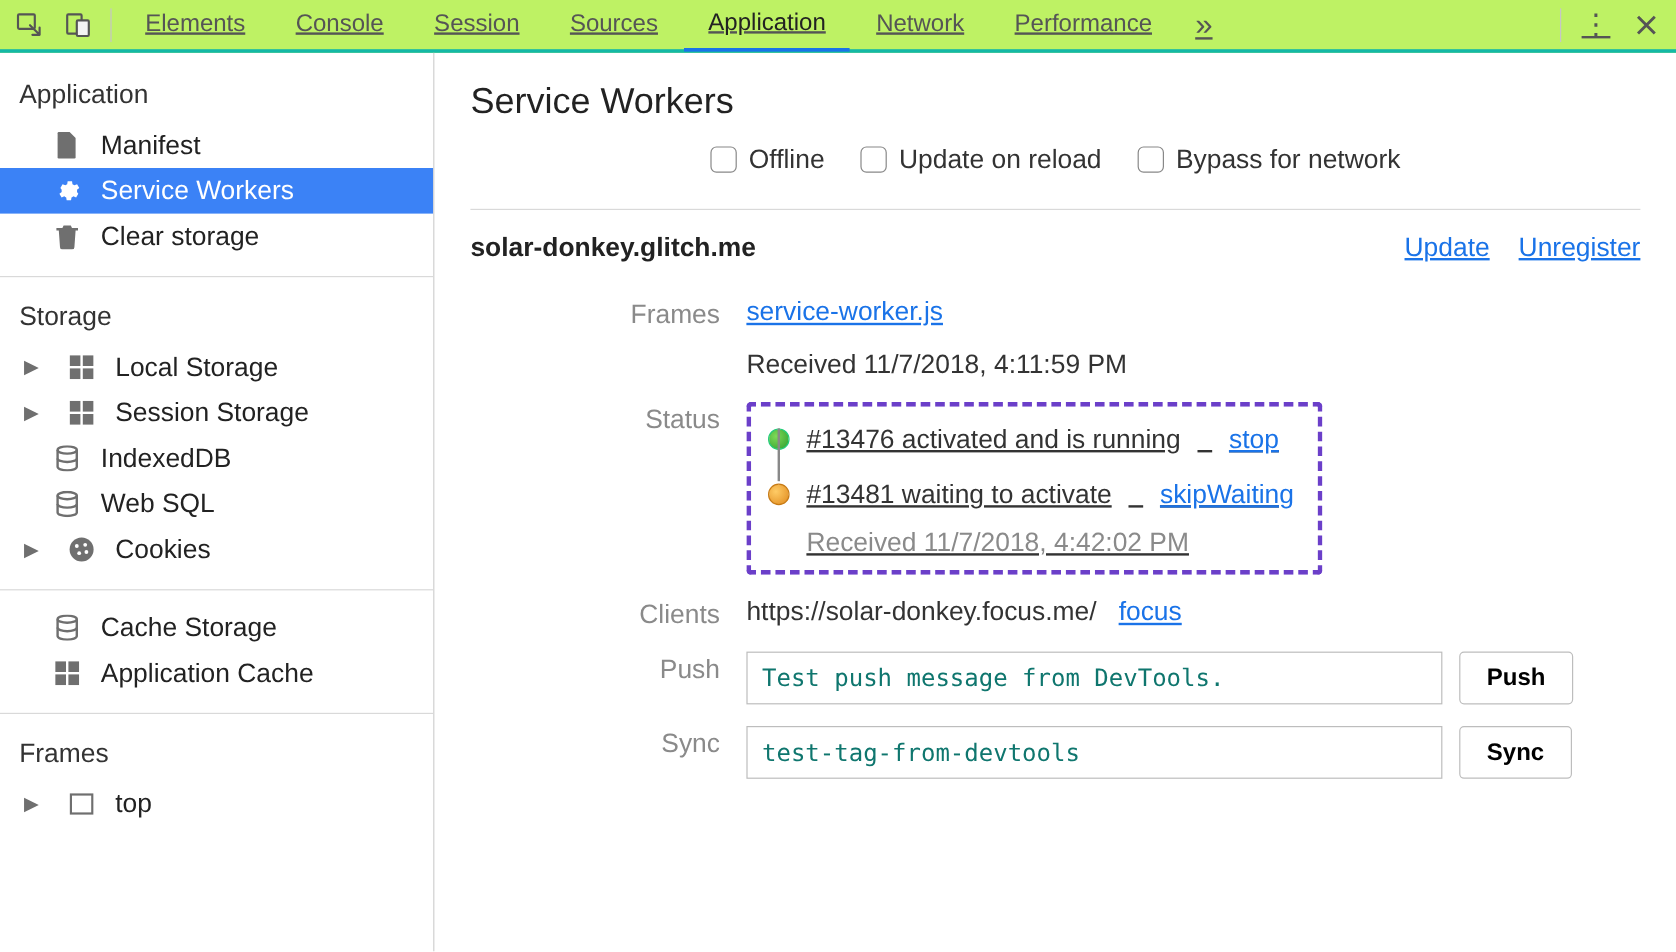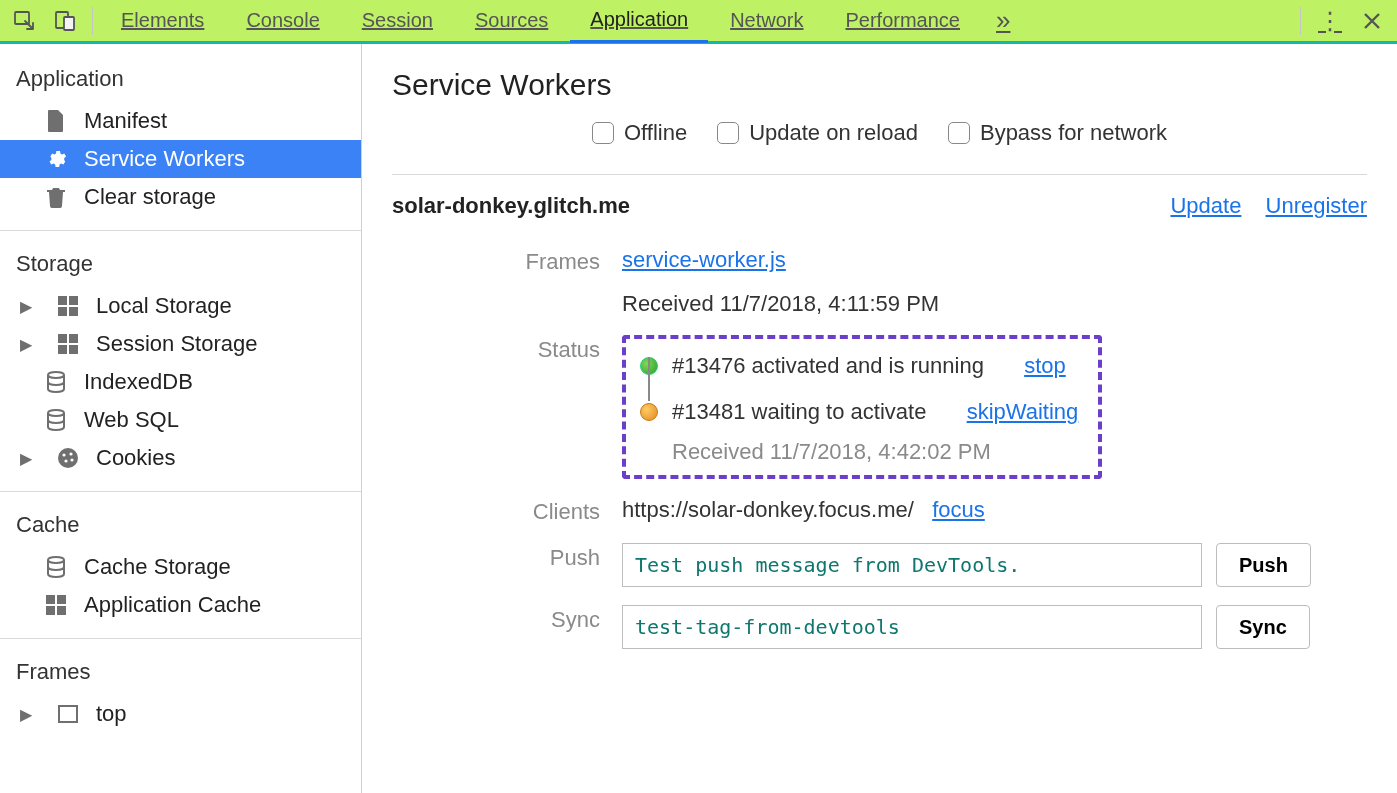--- a/index.html
+++ b/index.html
@@ -38,21 +38,21 @@
   .originrow { display:flex; align-items:flex-start; justify-content:space-between; margin-bottom: 28px; }
   .origin { font-weight:600; color:#222; }
   .originlinks a { color:#1a73e8; text-decoration:underline; margin-left:18px; cursor:pointer; }
 
   
   .drow { display:flex; align-items:flex-start; margin-bottom: 18px; }
   .drow .label { width: 230px; text-align:right; color:#8a8a8a; padding-right: 22px; padding-top:2px; }
   .drow .val { flex:1; color:#333; }
   .drow .val a.link { color:#1a73e8; text-decoration:underline; cursor:pointer; }
 
-  .statusbox { border: 4px dashed #6b3fc9; border-radius:4px; padding: 14px 20px 10px 14px; display:inline-block; }
+  .statusbox { border: 4px dashed #6b3fc9; border-radius:4px; padding: 14px 20px 10px 14px; display:inline-block;text-decoration:underline; }
   .statusline { display:flex; align-items:center; gap:14px; margin-bottom: 20px; }
   .statusline:last-child { margin-bottom: 0; }
   .dot { width:18px; height:18px; border-radius:50%; display:inline-block; border:1.5px solid #555; }
   .dot.green { background: radial-gradient(circle at 35% 35%, #7ed957, #2e9e2e); border-color:#2c7; }
   .dot.orange { background: radial-gradient(circle at 35% 35%, #ffcc66, #e08a1e); border-color:#c77a14; }
   .statuswrap { position:relative; }
   .received { color:#8a8a8a; margin-left: 32px; margin-top:-6px; }
 
   .inputrow { display:flex; align-items:center; gap:14px; }
   .txt { flex:1; max-width: 580px; height:44px; border:1px solid #bdbdbd; padding: 0 12px; font-family: Menlo, Consolas, monospace; font-size:20px; color:#0f766e; }
@@ -200,21 +200,20 @@
             <circle cx="14" cy="7" r="1.6" fill="#fff"></circle>
             <circle cx="9" cy="14" r="1.6" fill="#fff"></circle>
             <circle cx="15" cy="13" r="1.6" fill="#fff"></circle>
           </svg>
         </span>
       <span>Cookies</span>
     </div>
 
     <div class="divider"></div>
 
-    <div class="grouptitle">Cache</div>
     <div class="item">
       <span class="icon">
           <svg width="20" height="22" viewBox="0 0 20 22" fill="none" stroke="#6f6f6f" stroke-width="2">
             <ellipse cx="10" cy="4" rx="8" ry="3"></ellipse>
             <path d="M2 4v14c0 1.7 3.6 3 8 3s8-1.3 8-3V4"></path>
             <path d="M2 11c0 1.7 3.6 3 8 3s8-1.3 8-3"></path>
           </svg>
         </span>
       <span>Cache Storage</span>
     </div>

